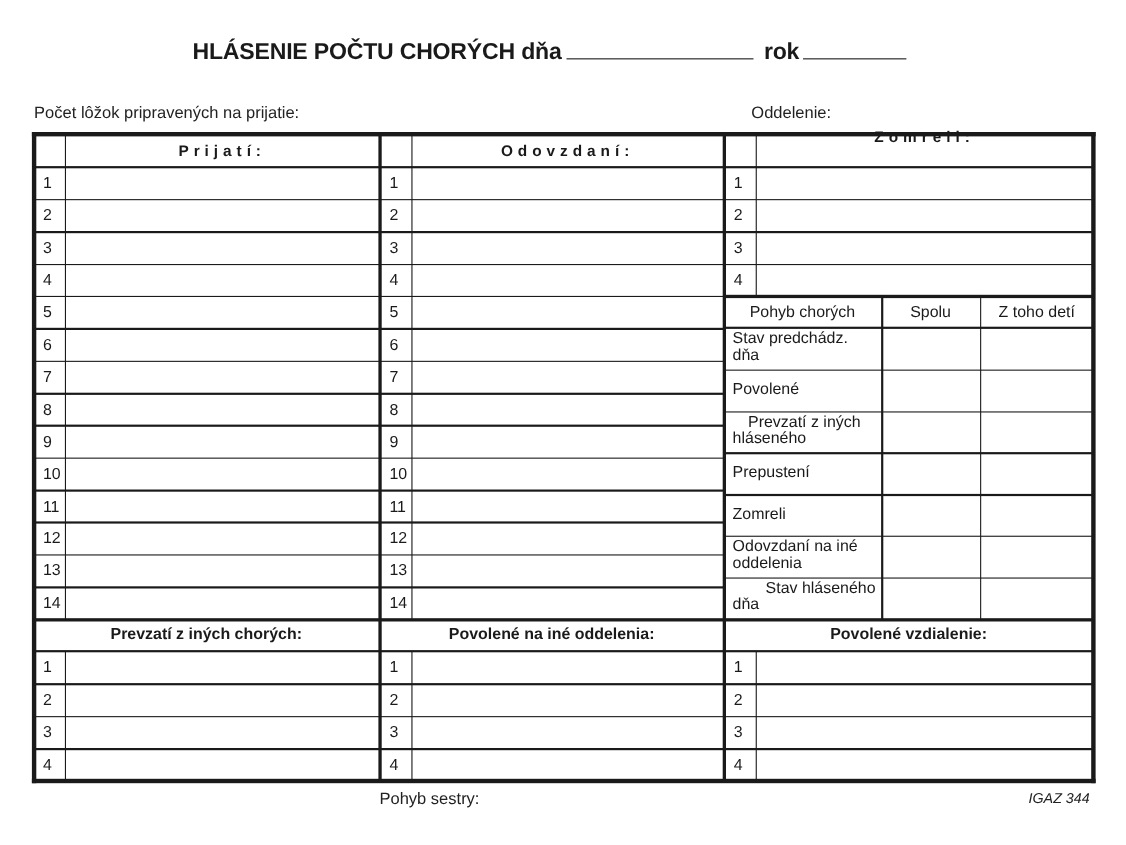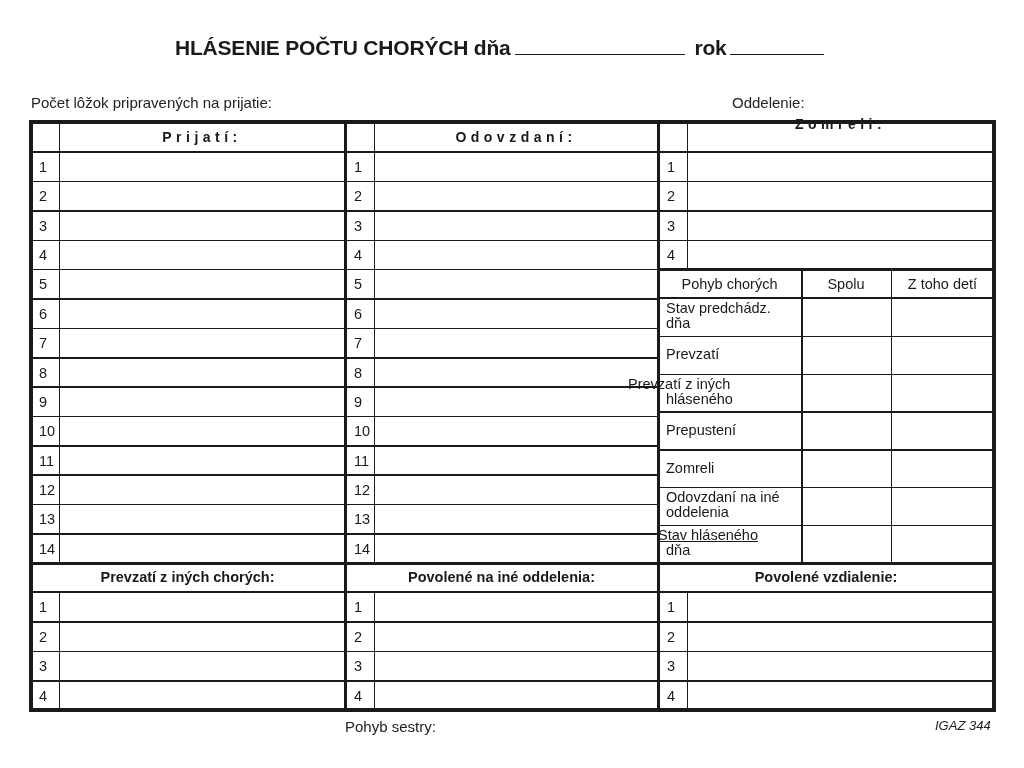--- a/index.html
+++ b/index.html
@@ -10,21 +10,21 @@
     position: absolute; left: 175px; top: 36px;
     font-size: 21px; font-weight: bold; color: #1a1a1a;
     white-space: nowrap; letter-spacing: -0.2px;
   }
   .title .blank { display: inline-block; border-bottom: 1.5px solid #1a1a1a; vertical-align: baseline; height: 2px; }
   .title .blank.day { width: 170px; margin-left: 4px; margin-right: 10px; }
   .title .blank.year { width: 94px; margin-left: 3px; }
 
   .meta { position: absolute; font-size: 15px; color: #222; white-space: nowrap; }
   .meta.beds { left: 31px; top: 94px; }
-  .meta.dept { left: 732px; top: 94px; }
+  .meta.dept { left: 683px; top: 94px; }
   .meta.sign { left: 345px; top: 718px; }
   .meta.code { left: 935px; top: 718px; font-style: italic; font-size: 13px; }
 
   .grid-line { position: absolute; background: #1a1a1a; }
 
   .cell-text { position: absolute; white-space: nowrap; color: #1a1a1a; }
   .hdr-spaced { font-weight: bold; font-size: 14px; letter-spacing: 4.5px; text-align: center; }
   .hdr-bold { font-weight: bold; font-size: 14.5px; text-align: center; }
   .num { font-size: 14.5px; }
   .pohyb-hdr { font-size: 14.5px; text-align: center; }
@@ -156,43 +156,43 @@
     <div class="grid-line" style="left: 801px; top: 269.429px; width: 1.5px; height: 293.571px;"></div>
     <div class="grid-line" style="left: 891px; top: 269.429px; width: 1.2px; height: 293.571px;"></div>
     <div class="cell-text pohyb-hdr" style="left: 658px; top: 276.429px; width: 143px;">Pohyb chorých</div>
     <div class="cell-text pohyb-hdr" style="left: 801px; top: 276.429px; width: 90px;">Spolu</div>
     <div class="cell-text pohyb-hdr" style="left: 891px; top: 276.429px; width: 103px;">Z toho detí</div>
     <div class="cell-text pohyb-lbl" style="left: 666px; top: 301.429px;">Stav predchádz.</div>
     <div class="cell-text pohyb-lbl" style="left: 666px; top: 316.429px;">dňa</div>
     <div class="input-cell" style="left: 803px; top: 299.429px; width: 86px; height: 35.7959px;"></div>
     <div class="input-cell" style="left: 893px; top: 299.429px; width: 99px; height: 35.7959px;"></div>
     <div class="grid-line" style="left: 658px; top: 335.724px; width: 336px; height: 1.5px;"></div>
-    <div class="cell-text pohyb-lbl" style="left: 666px; top: 347.224px;">Prevzatí</div>
+    <div class="cell-text pohyb-lbl" style="left: 666px; top: 347.224px;">Povolené</div>
     <div class="input-cell" style="left: 803px; top: 337.224px; width: 86px; height: 35.7959px;"></div>
     <div class="input-cell" style="left: 893px; top: 337.224px; width: 99px; height: 35.7959px;"></div>
     <div class="grid-line" style="left: 658px; top: 373.52px; width: 336px; height: 1.5px;"></div>
-    <div class="cell-text pohyb-lbl" style="left: 628px; top: 377.02px;">Prevzatí z iných</div>
+    <div class="cell-text pohyb-lbl" style="left: 680px; top: 377.02px;">Prevzatí z iných</div>
     <div class="cell-text pohyb-lbl" style="left: 666px; top: 392.02px;">hláseného</div>
     <div class="input-cell" style="left: 803px; top: 375.02px; width: 86px; height: 35.7959px;"></div>
     <div class="input-cell" style="left: 893px; top: 375.02px; width: 99px; height: 35.7959px;"></div>
     <div class="grid-line" style="left: 658px; top: 411.316px; width: 336px; height: 1.5px;"></div>
     <div class="cell-text pohyb-lbl" style="left: 666px; top: 422.816px;">Prepustení</div>
     <div class="input-cell" style="left: 803px; top: 412.816px; width: 86px; height: 35.7959px;"></div>
     <div class="input-cell" style="left: 893px; top: 412.816px; width: 99px; height: 35.7959px;"></div>
     <div class="grid-line" style="left: 658px; top: 449.112px; width: 336px; height: 1.5px;"></div>
     <div class="cell-text pohyb-lbl" style="left: 666px; top: 460.612px;">Zomreli</div>
     <div class="input-cell" style="left: 803px; top: 450.612px; width: 86px; height: 35.7959px;"></div>
     <div class="input-cell" style="left: 893px; top: 450.612px; width: 99px; height: 35.7959px;"></div>
     <div class="grid-line" style="left: 658px; top: 486.908px; width: 336px; height: 1.5px;"></div>
     <div class="cell-text pohyb-lbl" style="left: 666px; top: 490.408px;">Odovzdaní na iné</div>
     <div class="cell-text pohyb-lbl" style="left: 666px; top: 505.408px;">oddelenia</div>
     <div class="input-cell" style="left: 803px; top: 488.408px; width: 86px; height: 35.7959px;"></div>
     <div class="input-cell" style="left: 893px; top: 488.408px; width: 99px; height: 35.7959px;"></div>
     <div class="grid-line" style="left: 658px; top: 524.704px; width: 336px; height: 1.5px;"></div>
-    <div class="cell-text pohyb-lbl" style="left: 658px; top: 528.204px; text-decoration: underline;">Stav hláseného</div>
+    <div class="cell-text pohyb-lbl" style="left: 696px; top: 528.204px;">Stav hláseného</div>
     <div class="cell-text pohyb-lbl" style="left: 666px; top: 543.204px;">dňa</div>
     <div class="input-cell" style="left: 803px; top: 526.204px; width: 86px; height: 35.7959px;"></div>
     <div class="input-cell" style="left: 893px; top: 526.204px; width: 99px; height: 35.7959px;"></div>
     <div class="cell-text hdr-bold" style="left: 30px; top: 569px; width: 315px;">Prevzatí z iných chorých:</div>
     <div class="grid-line" style="left: 59px; top: 592px; width: 1.2px; height: 118px;"></div>
     <div class="cell-text num" style="left: 39px; top: 599px;">1</div>
     <div class="input-cell" style="left: 61px; top: 593px; width: 282px; height: 27.5px;"></div>
     <div class="grid-line" style="left: 30px; top: 621px; width: 315px; height: 1.5px;"></div>
     <div class="cell-text num" style="left: 39px; top: 628.5px;">2</div>
     <div class="input-cell" style="left: 61px; top: 622.5px; width: 282px; height: 27.5px;"></div>

